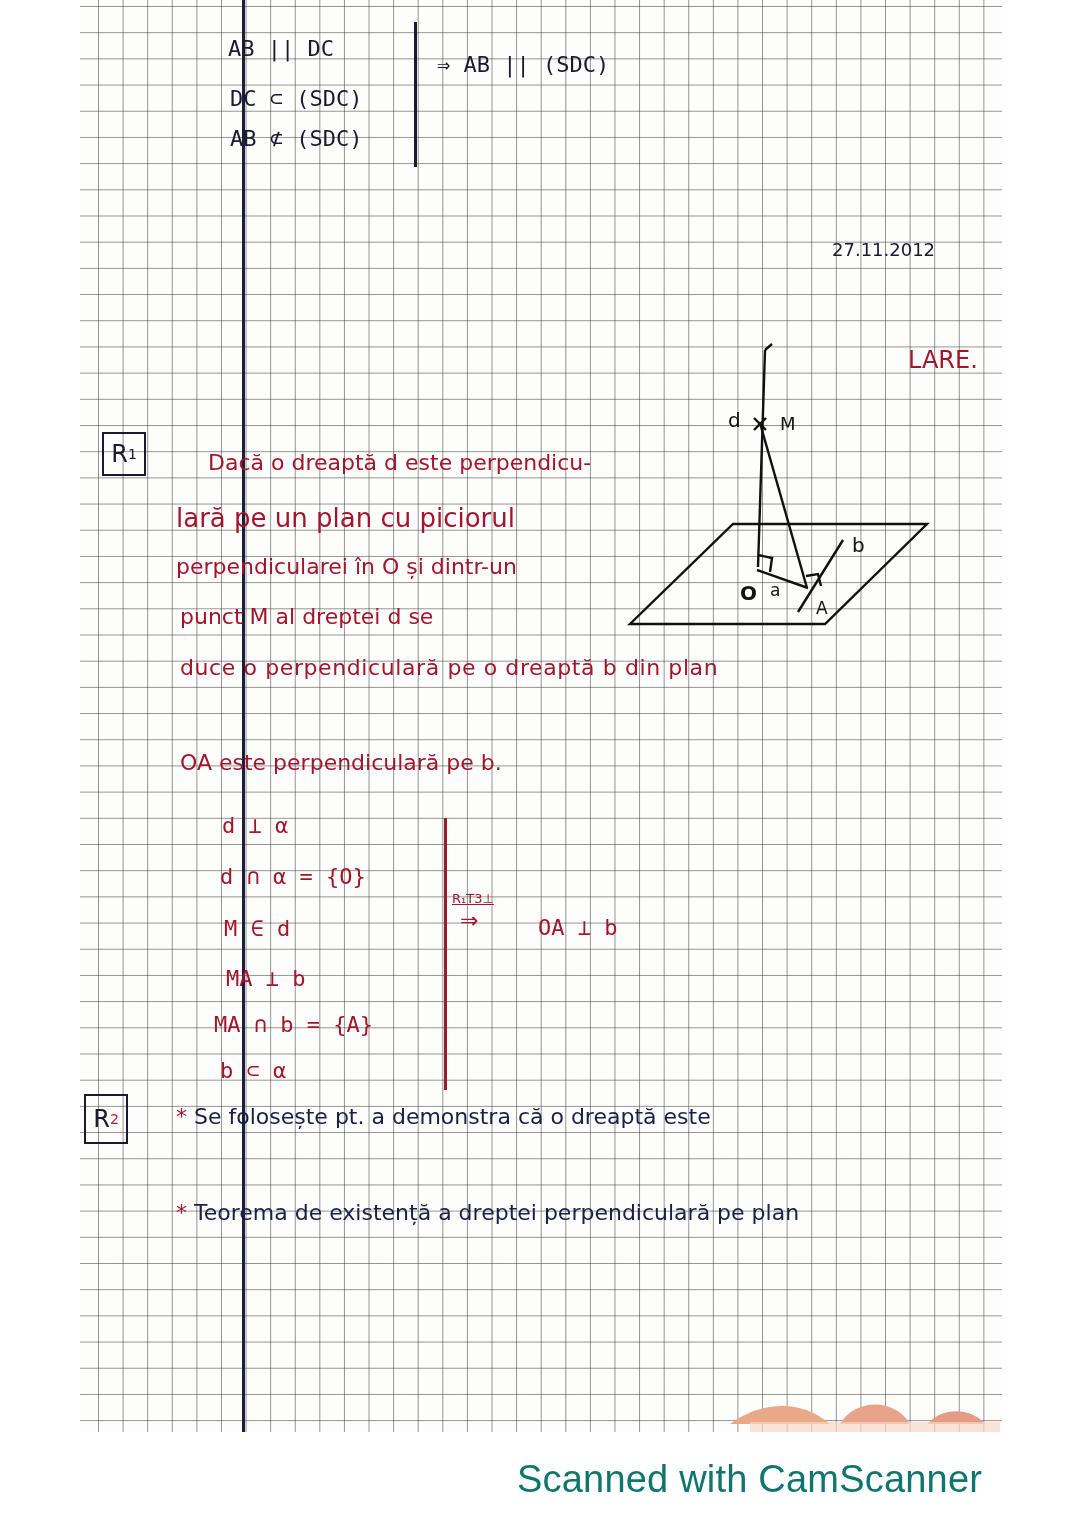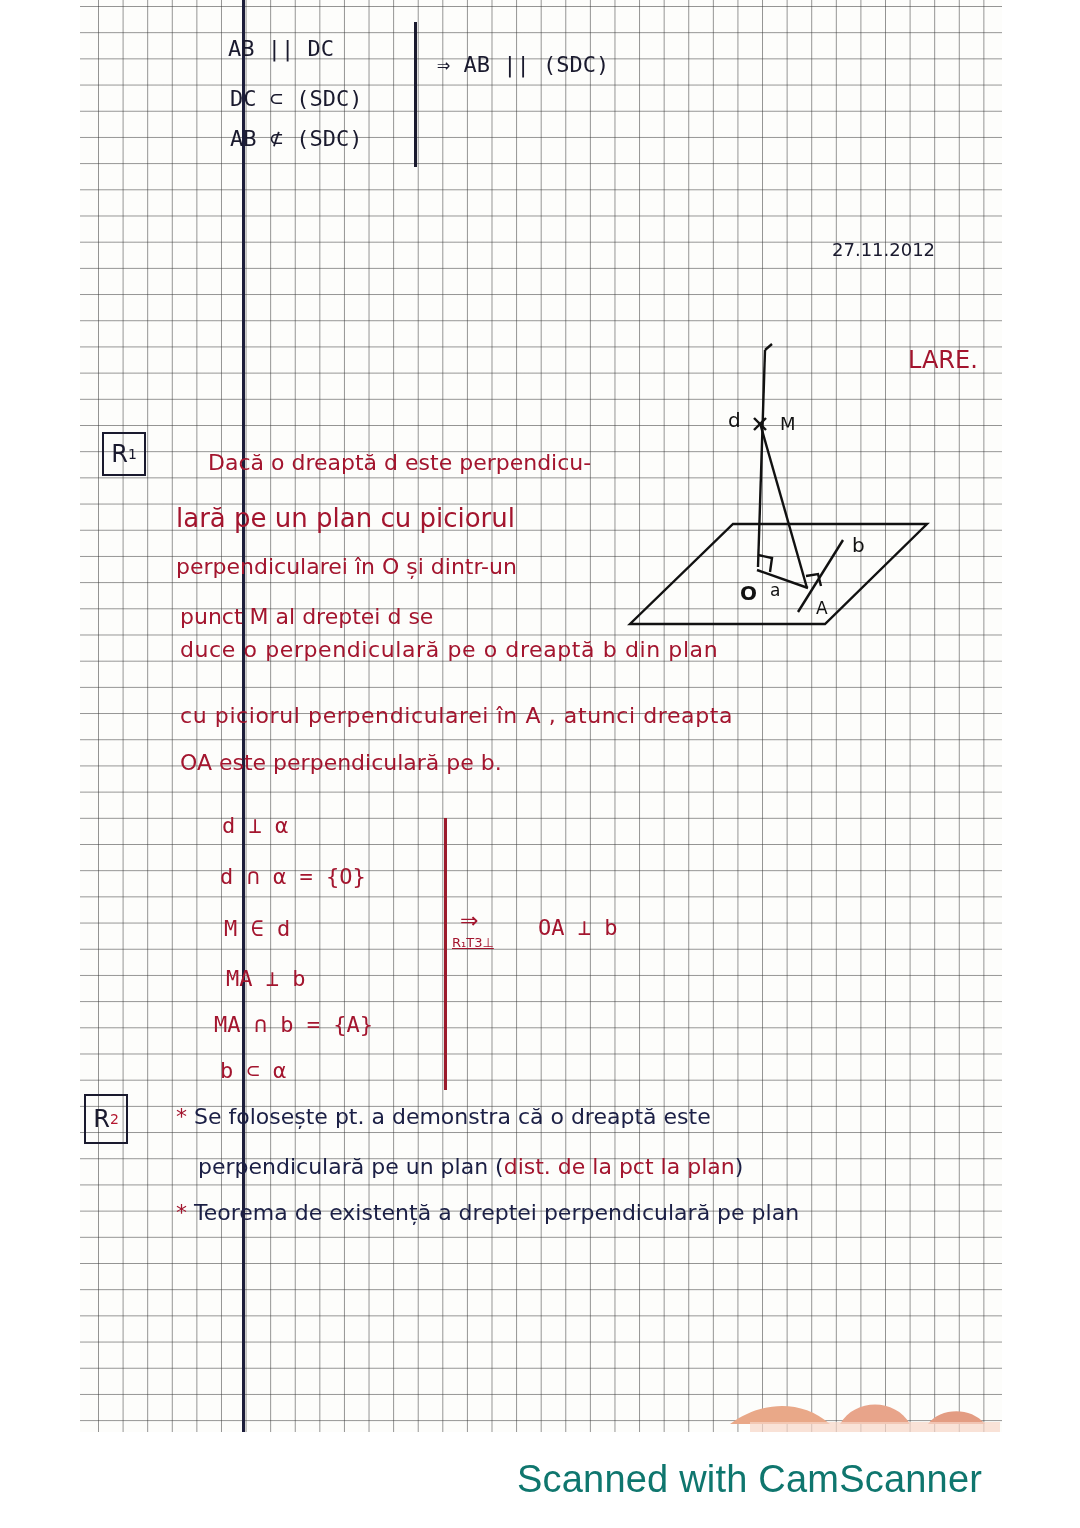--- a/index.html
+++ b/index.html
@@ -60,46 +60,42 @@
 
   <div class="box ink-black" style="left:22px; top:432px; width:44px; height:44px;">
     <span>R</span>
       <sub>1</sub>
   </div>
 
   <div class="hw ink-red" style="left:128px; top:452px; font-size:22px;">Dacă o dreaptă d este perpendicu-</div>
   <div class="hw ink-red" style="left:96px; top:505px; font-size:26px;">lară pe un plan cu piciorul</div>
   <div class="hw ink-red" style="left:96px; top:556px; font-size:22px;">perpendicularei în O și dintr-un</div>
   <div class="hw ink-red" style="left:100px; top:606px; font-size:22px;">punct M al dreptei d se</div>
-  <div class="hw ink-red" style="left:100px; top:639px; font-size:22px; letter-spacing:0.6px;">duce o perpendiculară pe o dreaptă b din plan</div>
-  <div class="hw ink-red" style="left:100px; top:705px; font-size:22px; letter-spacing:0.6px;">cu piciorul perpendicularei în A , atunci dreapta</div>
+  <div class="hw ink-red" style="left:100px; top:657px; font-size:22px; letter-spacing:0.6px;">duce o perpendiculară pe o dreaptă b din plan</div>
   <div class="hw ink-red" style="left:100px; top:752px; font-size:22px;">OA este perpendiculară pe b.</div>
 
   <div class="hw ink-red mono" style="left:142px; top:815px; font-size:22px;">d ⊥ α</div>
   <div class="hw ink-red mono" style="left:140px; top:866px; font-size:22px;">d ∩ α = {O}</div>
   <div class="hw ink-red mono" style="left:144px; top:918px; font-size:22px;">M ∈ d</div>
   <div class="hw ink-red mono" style="left:146px; top:968px; font-size:22px;">MA ⊥ b</div>
   <div class="hw ink-red mono" style="left:134px; top:1014px; font-size:22px;">MA ∩ b = {A}</div>
   <div class="hw ink-red mono" style="left:140px; top:1060px; font-size:22px;">b ⊂ α</div>
   <div class="brace-bar red" style="left:364px; top:818px; width:2.5px; height:272px;"></div>
-  <div class="hw ink-red" style="left:372px; top:892px; font-size:13px; text-decoration:underline;margin-top:44px;">R₁T3⊥</div>
+  <div class="hw ink-red" style="left:372px; top:892px; font-size:13px; text-decoration:underline;">R₁T3⊥</div>
   <div class="hw ink-red" style="left:380px; top:910px; font-size:22px;">⇒</div>
   <div class="hw ink-red mono" style="left:458px; top:917px; font-size:22px;">OA ⊥ b</div>
 
   <div class="box ink-black" style="left:4px; top:1094px; width:44px; height:50px;">
     <span>R</span>
       <sub class="red-text">2</sub>
   </div>
 
   <div class="hw" style="left:96px; top:1106px; font-size:22px;">
     <span class="ink-red">*</span>
     <span class="ink-navy">Se folosește pt. a demonstra că o dreaptă este</span>
-  </div>
-  <div class="hw" style="left:118px; top:1156px; font-size:22px;">
-    <span class="ink-navy">perpendiculară pe un plan (</span><span class="ink-red">dist. de la pct la plan</span><span class="ink-navy">)</span>
   </div>
   <div class="hw" style="left:96px; top:1202px; font-size:22px;">
     <span class="ink-red">*</span>
     <span class="ink-navy">Teorema de existență a dreptei perpendiculară pe plan</span>
   </div>
 </div>
 
 <div class="diagram">
   <svg width="380" height="300" viewBox="0 0 380 300">
     <g stroke="#111" stroke-width="2.4" fill="none">

